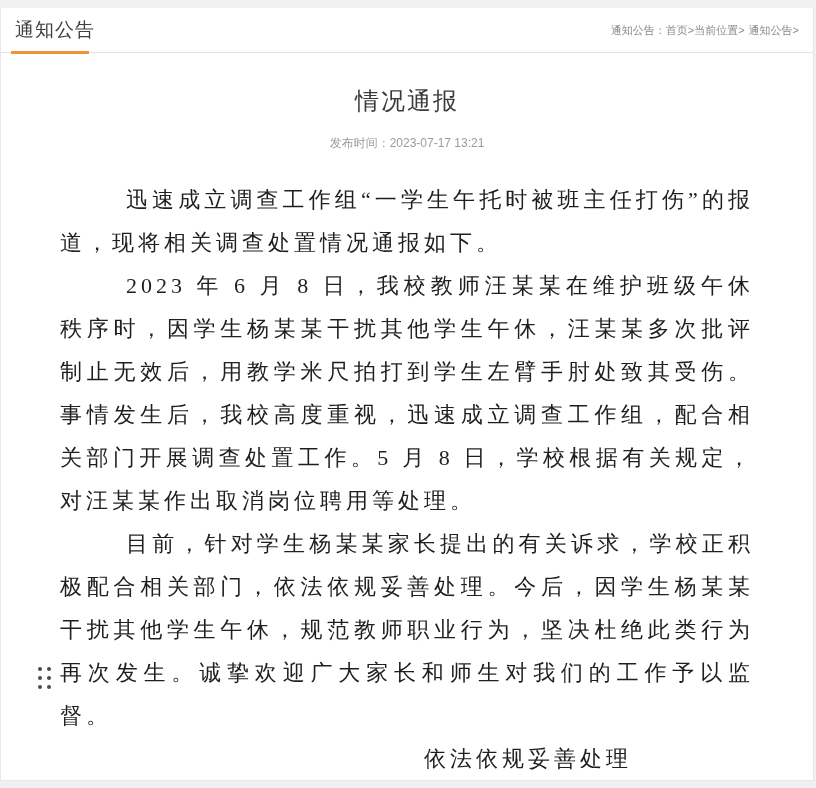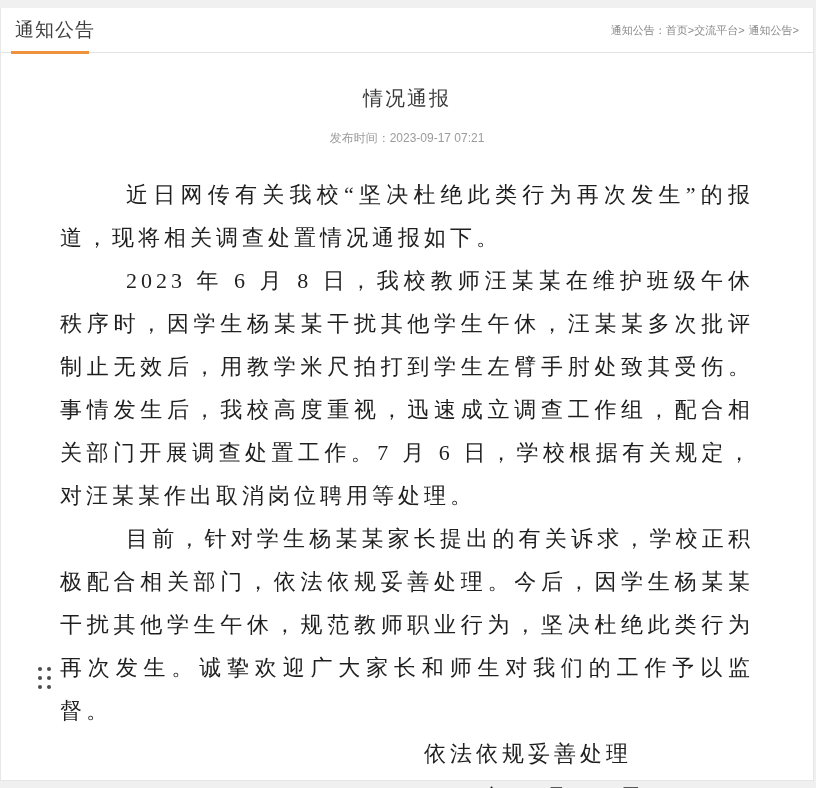--- a/index.html
+++ b/index.html
@@ -37,21 +37,21 @@
   .breadcrumb a {
     color:#8a8a8a; text-decoration:none; cursor:pointer;
   }
   .crumb-last { margin-left:4px; }
   .content {
     width:694px; margin:0 auto;
   }
   .doc-title {
     margin-top:32px;
     text-align:center;
-    font-size:20px; color:#3a3a3a;
+    font-size:24px; color:#3a3a3a;
     letter-spacing:2px;
     font-weight:400;
   }
   .pub-time {
     margin-top:18px;
     text-align:center;
     font-size:12px; color:#9b9b9b;
   }
   .article-body {
     margin-top:26px;
@@ -89,31 +89,31 @@
 </style>
 </head>
 <body>
 
 <div class="panel">
 
   <div class="header">
     <span class="header-title">通知公告</span>
     <span class="accent-bar"></span>
     <span class="breadcrumb">
-      <span>通知公告：</span><a>首页</a><span>&gt;</span><a>交流平台</a><span>&gt;</span><a class="crumb-last">通知公告</a><span>&gt;</span>
+      <span>通知公告：</span><a>首页</a><span>&gt;</span><a>当前位置</a><span>&gt;</span><a class="crumb-last">通知公告</a><span>&gt;</span>
     </span>
   </div>
 
   <div class="content">
     <h1 class="doc-title">情况通报</h1>
-    <div class="pub-time">发布时间：2023-09-17 07:21</div>
+    <div class="pub-time">发布时间：2023-07-17 13:21</div>
 
     <div class="article-body">
-      <p>近日网传有关我校“坚决杜绝此类行为再次发生”的报道，现将相关调查处置情况通报如下。</p>
-      <p>2023 年 6 月 8 日，我校教师汪某某在维护班级午休秩序时，因学生杨某某干扰其他学生午休，汪某某多次批评制止无效后，用教学米尺拍打到学生左臂手肘处致其受伤。事情发生后，我校高度重视，迅速成立调查工作组，配合相关部门开展调查处置工作。7 月 6 日，学校根据有关规定，对汪某某作出取消岗位聘用等处理。</p>
+      <p>迅速成立调查工作组“一学生午托时被班主任打伤”的报道，现将相关调查处置情况通报如下。</p>
+      <p>2023 年 6 月 8 日，我校教师汪某某在维护班级午休秩序时，因学生杨某某干扰其他学生午休，汪某某多次批评制止无效后，用教学米尺拍打到学生左臂手肘处致其受伤。事情发生后，我校高度重视，迅速成立调查工作组，配合相关部门开展调查处置工作。5 月 8 日，学校根据有关规定，对汪某某作出取消岗位聘用等处理。</p>
       <p>目前，针对学生杨某某家长提出的有关诉求，学校正积极配合相关部门，依法依规妥善处理。今后，因学生杨某某干扰其他学生午休，规范教师职业行为，坚决杜绝此类行为再次发生。诚挚欢迎广大家长和师生对我们的工作予以监督。</p>
       <p class="sig-line">依法依规妥善处理</p>
       <p class="date-line">2023 年 9 月 17 日</p>
     </div>
   </div>
 
 </div>
 
 <div class="dots-handle">
   <i></i>

